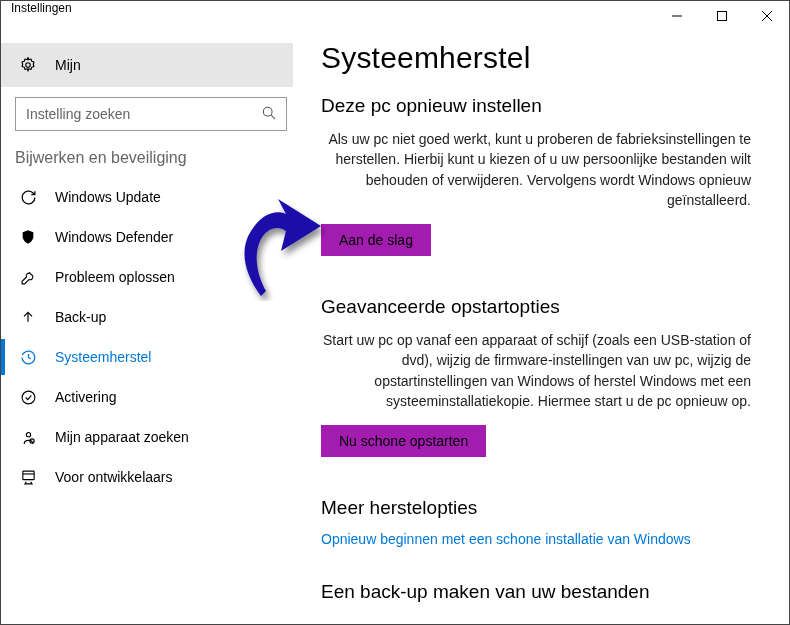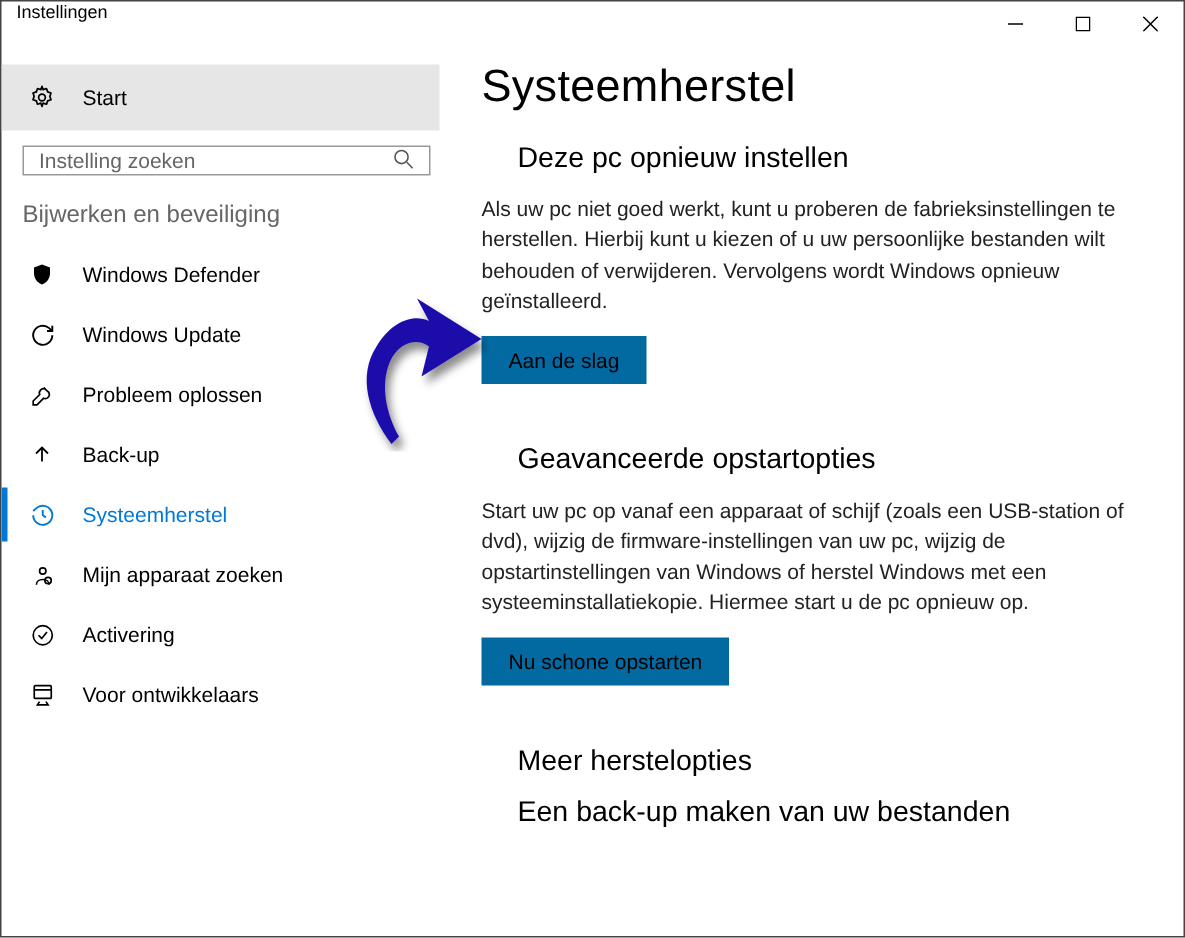--- a/index.html
+++ b/index.html
@@ -46,21 +46,21 @@
     align-items: center;
     padding-left: 18px;
     font-size: 14px;
     gap: 18px;
     margin-bottom: 10px;
     margin-left: 0;
     margin-right: 8px;
   }
   .search-box {
     margin: 0 14px 18px 14px;
-    height: 20px;
+    height: 34px;
     border: 1px solid #999;
     display: flex;
     align-items: center;
     padding: 0 10px;
     font-size: 14px;
     color: #666;
     justify-content: space-between;
   }
   .section-label {
     font-size: 16px;
@@ -107,30 +107,30 @@
     font-size: 30px;
     font-weight: 300;
     margin-bottom: 20px;
     letter-spacing: 0.2px;
   }
   .section-heading {
     font-size: 19px;
     font-weight: 400;
     margin-bottom: 12px;
     color: #000;
-    margin-left: 24px;
   }
   .section-text {
     font-size: 14px;
     line-height: 1.45;
     color: #222;
     margin-bottom: 14px;
+    text-align: right;
   }
   .btn {
-    background: #0369a1;
+    background: #a21caf;
     border: none;
     padding: 8px 18px;
     font-size: 14px;
     font-family: inherit;
     color: #000;
     display: inline-block;
     margin-bottom: 40px;
   }
   .link {
     color: #0078d7;
@@ -175,56 +175,56 @@
 <div class="content">
   <div class="sidebar">
 
     <div class="start-btn">
       <span class="nav-icon">
         <svg width="18" height="18" viewBox="0 0 24 24" fill="none" stroke="#000" stroke-width="1.5">
           <circle cx="12" cy="12" r="3"></circle>
           <path d="M12 2l1 3 3-1 1 3 3 1-1 3 1 3-3 1-1 3-3-1-1 3-1-3-3 1-1-3-3-1 1-3-1-3 3-1 1-3 3 1z" stroke-linejoin="round" fill="none"></path>
         </svg>
       </span>
-      <span>Start</span>
+      <span>Mijn</span>
     </div>
 
     <div class="search-box">
       <span>Instelling zoeken</span>
       <span>
         <svg width="14" height="14" viewBox="0 0 16 16" fill="none" stroke="#555" stroke-width="1.2">
           <circle cx="6.5" cy="6.5" r="5"></circle>
             <line x1="10.5" y1="10.5" x2="15" y2="15"></line>
         </svg>
       </span>
     </div>
 
     <div class="section-label">Bijwerken en beveiliging</div>
 
     <div class="nav-item">
       <span class="nav-icon">
-        <svg width="16" height="16" viewBox="0 0 24 24" fill="#000">
-          <path d="M12 2l8 3v6c0 5-3.5 9.5-8 11-4.5-1.5-8-6-8-11V5l8-3z"></path>
-        </svg>
-      </span>
-      <span>Windows Defender</span>
-    </div>
-
-    <div class="nav-item">
-      <span class="nav-icon">
         <svg width="17" height="17" viewBox="0 0 24 24" fill="none" stroke="#000" stroke-width="1.8">
           <path d="M21 12a9 9 0 1 1-3-6.7L21 8"></path>
             <polyline points="21 3 21 8 16 8"></polyline>
         </svg>
       </span>
       <span>Windows Update</span>
     </div>
 
     <div class="nav-item">
       <span class="nav-icon">
+        <svg width="16" height="16" viewBox="0 0 24 24" fill="#000">
+          <path d="M12 2l8 3v6c0 5-3.5 9.5-8 11-4.5-1.5-8-6-8-11V5l8-3z"></path>
+        </svg>
+      </span>
+      <span>Windows Defender</span>
+    </div>
+
+    <div class="nav-item">
+      <span class="nav-icon">
         <svg width="17" height="17" viewBox="0 0 24 24" fill="none" stroke="#000" stroke-width="1.6">
           <path d="M14.7 6.3a4 4 0 0 0-5.6 5L3 17.4V21h3.6l6.1-6.1a4 4 0 0 0 5-5.6L15 7l-2-2 1.7 1.3z"></path>
         </svg>
       </span>
       <span>Probleem oplossen</span>
     </div>
 
     <div class="nav-item">
       <span class="nav-icon">
         <svg width="16" height="16" viewBox="0 0 24 24" fill="none" stroke="#000" stroke-width="1.8">
@@ -236,46 +236,46 @@
     </div>
 
     <div class="nav-item active">
       <span class="nav-icon">
         <svg width="17" height="17" viewBox="0 0 24 24" fill="none" stroke="#0078d7" stroke-width="1.8">
           <path d="M3 12a9 9 0 1 0 3-6.7L3 8"></path>
             <polyline points="12 7 12 12 15 14"></polyline>
         </svg>
       </span>
       <span>Systeemherstel</span>
+    </div>
+
+    <div class="nav-item">
+      <span class="nav-icon">
+        <svg width="17" height="17" viewBox="0 0 24 24" fill="none" stroke="#000" stroke-width="1.6">
+          <circle cx="12" cy="12" r="9"></circle>
+            <polyline points="8 12 11 15 16 9"></polyline>
+        </svg>
+      </span>
+      <span>Activering</span>
     </div>
 
     <div class="nav-item">
       <span class="nav-icon">
         <svg width="17" height="17" viewBox="0 0 24 24" fill="none" stroke="#000" stroke-width="1.6">
           <circle cx="12" cy="8" r="3"></circle>
             <path d="M6 21c0-3 2.7-5 6-5s6 2 6 5"></path>
             <circle cx="17" cy="17" r="3"></circle>
         </svg>
       </span>
       <span>Mijn apparaat zoeken</span>
     </div>
 
     <div class="nav-item">
       <span class="nav-icon">
         <svg width="17" height="17" viewBox="0 0 24 24" fill="none" stroke="#000" stroke-width="1.6">
-          <circle cx="12" cy="12" r="9"></circle>
-            <polyline points="8 12 11 15 16 9"></polyline>
-        </svg>
-      </span>
-      <span>Activering</span>
-    </div>
-
-    <div class="nav-item">
-      <span class="nav-icon">
-        <svg width="17" height="17" viewBox="0 0 24 24" fill="none" stroke="#000" stroke-width="1.6">
           <rect x="4" y="3" width="16" height="12" rx="1"></rect>
             <line x1="4" y1="7" x2="20" y2="7"></line>
             <path d="M9 18l-2 3h10l-2-3"></path>
         </svg>
       </span>
       <span>Voor ontwikkelaars</span>
     </div>
 
 
   </div>
@@ -285,20 +285,21 @@
 
     <h2 class="section-heading">Deze pc opnieuw instellen</h2>
     <p class="section-text">Als uw pc niet goed werkt, kunt u proberen de fabrieksinstellingen te herstellen. Hierbij kunt u kiezen of u uw persoonlijke bestanden wilt behouden of verwijderen. Vervolgens wordt Windows opnieuw geïnstalleerd.</p>
     <button class="btn">Aan de slag</button>
 
     <h2 class="section-heading">Geavanceerde opstartopties</h2>
     <p class="section-text">Start uw pc op vanaf een apparaat of schijf (zoals een USB-station of dvd), wijzig de firmware-instellingen van uw pc, wijzig de opstartinstellingen van Windows of herstel Windows met een systeeminstallatiekopie. Hiermee start u de pc opnieuw op.</p>
     <button class="btn">Nu schone opstarten</button>
 
     <h2 class="section-heading">Meer herstelopties</h2>
+    <a class="link">Opnieuw beginnen met een schone installatie van Windows</a>
 
     <h2 class="section-heading">Een back-up maken van uw bestanden</h2>
   </div>
 </div>
 
 <svg class="arrow-overlay" viewBox="0 0 100 120">
   <defs>
     <filter id="sh" x="-20%" y="-20%" width="150%" height="150%">
       <feDropShadow dx="3" dy="5" stdDeviation="3" flood-opacity="0.45"></feDropShadow>
     </filter>

